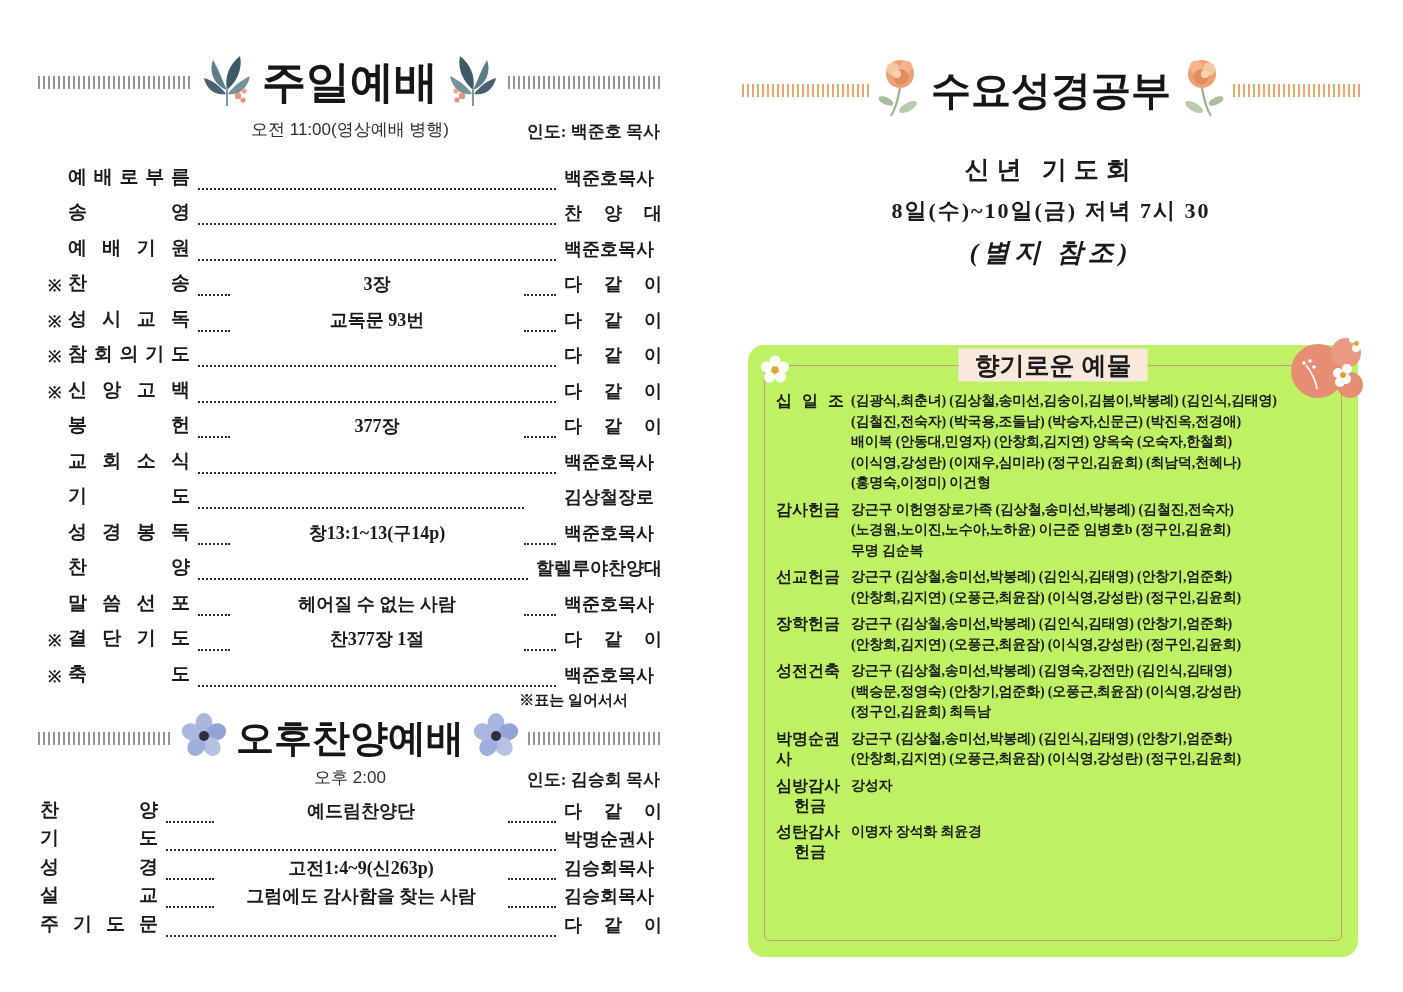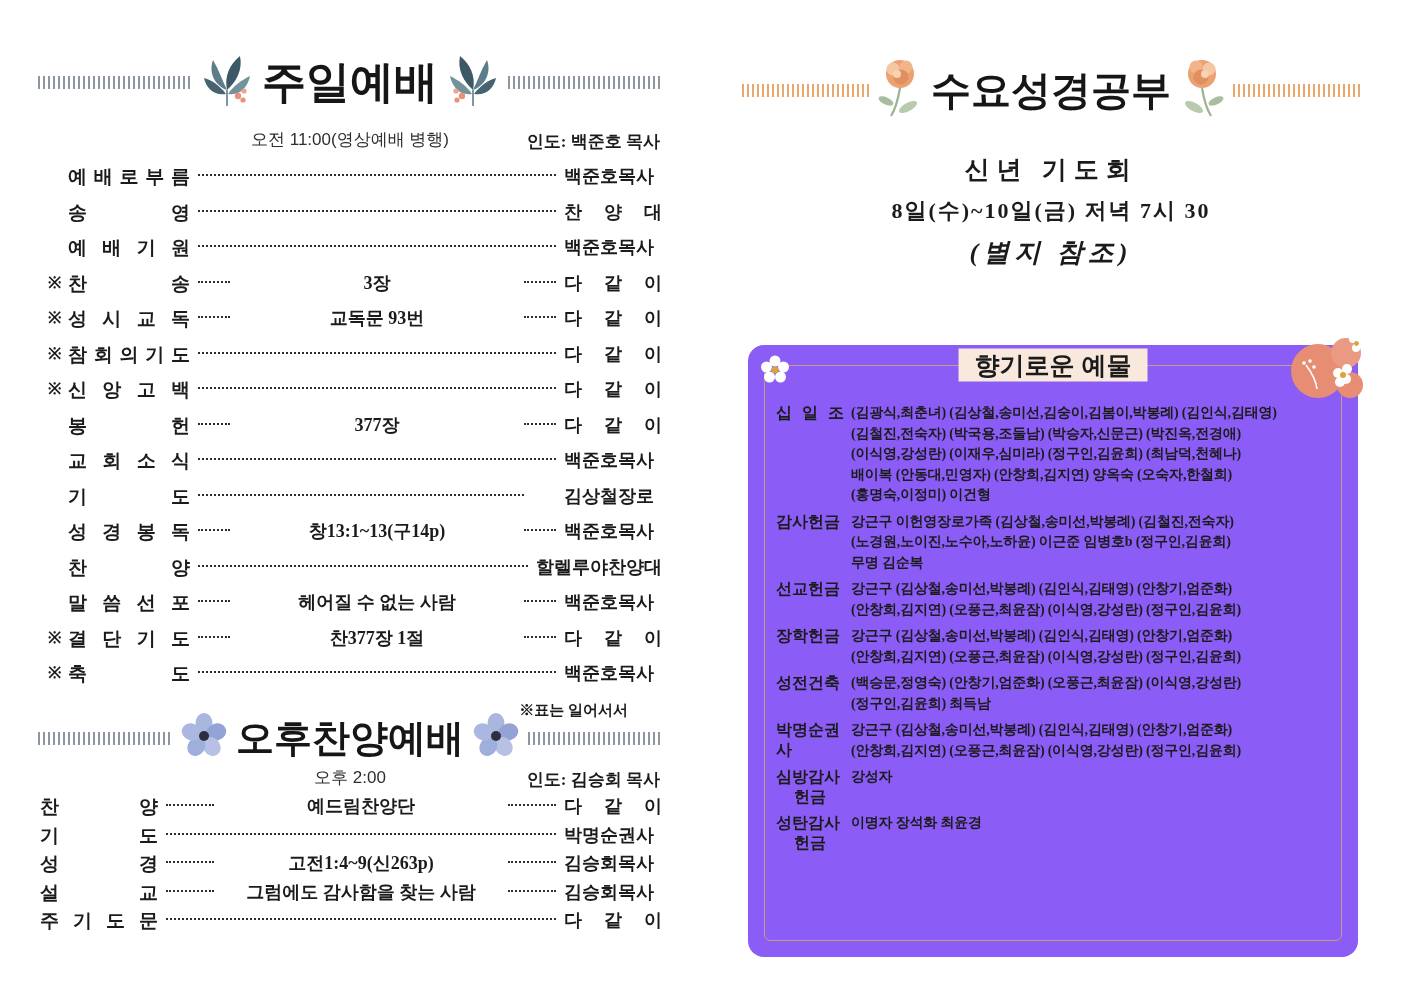--- a/index.html
+++ b/index.html
@@ -11,55 +11,55 @@
   
   .sec-head { display:flex; align-items:center; gap:8px; }
   .stripe { flex:1; height:13px;
             background:repeating-linear-gradient(90deg,#8e96a4 0 2px, transparent 2px 5px); }
   .stripe.orange { background:repeating-linear-gradient(90deg,#e9a76e 0 2px, transparent 2px 5px); }
   .sec-title { font-family:"Liberation Sans", sans-serif; font-weight:bold;
                color:#161616; white-space:nowrap; line-height:1; }
   .t44 { font-size:44px; } .t38 { font-size:38px; } .t40 { font-size:40px; }
   .mirror { transform:scaleX(-1); }
 
-  .subrow { position:relative; height:32px; margin-top:16px; }
+  .subrow { position:relative; height:32px; margin-top:6px; }
   .time-txt { position:absolute; left:0; right:0; text-align:center;
               font-family:"Liberation Sans", sans-serif; font-size:17px; color:#2e2e2e; }
   .leader-txt { position:absolute; right:2px; top:2px; font-weight:700; font-size:17px; }
 
   
   .rows { margin-top:4px; }
-  .worow { display:flex; align-items:flex-start; height:35.5px; padding-left:10px; font-weight:700; }
+  .worow { display:flex; align-items:flex-end; height:35.5px; padding-left:10px; font-weight:700; }
   .worow.pm { height:28.5px; padding-left:2px; }
   .star { width:20px; flex:0 0 auto; font-size:16px; }
   .wlabel { flex:0 0 auto; display:inline-block; width:122px; font-size:19px;
             text-align:justify; text-align-last:justify; white-space:nowrap; }
   .worow.pm .wlabel { width:118px; }
   .dots { flex:1 1 auto; height:12px; border-bottom:2px dotted #2c2c2c; margin:0 8px; }
   .wcenter { flex:0 0 auto; min-width:278px; text-align:center; font-size:18px; white-space:nowrap; }
   .wname { flex:0 0 auto; display:inline-block; min-width:98px; font-size:18px;
            text-align:justify; text-align-last:justify; white-space:nowrap; }
   .footnote { text-align:right; padding-right:34px; margin-top:4px;
               font-size:15px; font-weight:700; }
 
   
   .notice { text-align:center; font-weight:700; }
   .notice .n1 { font-size:25px; letter-spacing:7px; }
   .notice .n2 { font-size:22px; letter-spacing:2px; margin-top:10px; }
   .notice .n3 { font-size:26px; letter-spacing:5px; margin-top:9px;font-style:italic; }
 
   
   .gift-box { left:748px; top:345px; width:610px; height:612px;
-              background:#8b5cf6; border-radius:16px; }
+              background:#bef264; border-radius:16px; }
   .gift-inner { position:absolute; left:16px; right:16px; top:20px; bottom:16px;
                 border:1.6px solid #c79b7d; border-radius:6px; }
   .gift-title { position:absolute; top:20px; left:50%; transform:translate(-50%,-50%);
                 background:#f9e9dc; padding:0 16px; white-space:nowrap;
                 font-family:"Liberation Sans", sans-serif; font-weight:bold; font-size:25px; }
-  .gift-list { position:absolute; left:28px; right:18px; top:58px; }
+  .gift-list { position:absolute; left:28px; right:18px; top:46px; }
   .gift-item { display:flex; margin-bottom:6px; }
   .glabel { flex:0 0 auto; width:68px; margin-right:7px; font-weight:700; font-size:16px;
             line-height:20px; text-align:justify; text-align-last:justify; }
   .glabel .l2 { text-align:center; text-align-last:center; }
   .glines { flex:1; font-weight:700; font-size:14px; line-height:20.5px;
             letter-spacing:-0.2px; white-space:nowrap; }
 
   .blossom-tr { position:absolute; top:-14px; right:-8px; }
   .blossom-tl { position:absolute; top:9px; left:11px; }
 </style>
@@ -355,22 +355,22 @@
   </span>
 
   <div class="gift-title">향기로운 예물</div>
 
   <div class="gift-list">
     <div class="gift-item">
       <div class="glabel">십 일 조</div>
       <div class="glines">
         <div>(김광식,최춘녀) (김상철,송미선,김숭이,김봄이,박봉례) (김인식,김태영)</div>
         <div>(김철진,전숙자) (박국용,조둘남) (박승자,신문근) (박진옥,전경애)</div>
+        <div>배이복 (안동대,민영자) (안창희,김지연) 양옥숙 (오숙자,한철희)</div>
         <div>(이식영,강성란) (이재우,심미라) (정구인,김윤희) (최남덕,천혜나)</div>
-        <div>배이복 (안동대,민영자) (안창희,김지연) 양옥숙 (오숙자,한철희)</div>
         <div>(홍명숙,이정미) 이건형</div>
       </div>
     </div>
     <div class="gift-item">
       <div class="glabel">감사헌금</div>
       <div class="glines">
         <div>강근구 이헌영장로가족 (김상철,송미선,박봉례) (김철진,전숙자)</div>
         <div>(노경원,노이진,노수아,노하윤) 이근준 임병호b (정구인,김윤희)</div>
         <div>무명 김순복</div>
       </div>
@@ -385,20 +385,21 @@
     <div class="gift-item">
       <div class="glabel">장학헌금</div>
       <div class="glines">
         <div>강근구 (김상철,송미선,박봉례) (김인식,김태영) (안창기,엄준화)</div>
         <div>(안창희,김지연) (오풍근,최윤잠) (이식영,강성란) (정구인,김윤희)</div>
       </div>
     </div>
     <div class="gift-item">
       <div class="glabel">성전건축</div>
       <div class="glines">
+        <div>강근구 (김상철,송미선,박봉례) (김영숙,강전만) (김인식,김태영)</div>
         <div>(백승문,정영숙) (안창기,엄준화) (오풍근,최윤잠) (이식영,강성란)</div>
         <div>(정구인,김윤희) 최득남</div>
       </div>
     </div>
     <div class="gift-item">
       <div class="glabel">박명순권사</div>
       <div class="glines">
         <div>강근구 (김상철,송미선,박봉례) (김인식,김태영) (안창기,엄준화)</div>
         <div>(안창희,김지연) (오풍근,최윤잠) (이식영,강성란) (정구인,김윤희)</div>
       </div>

